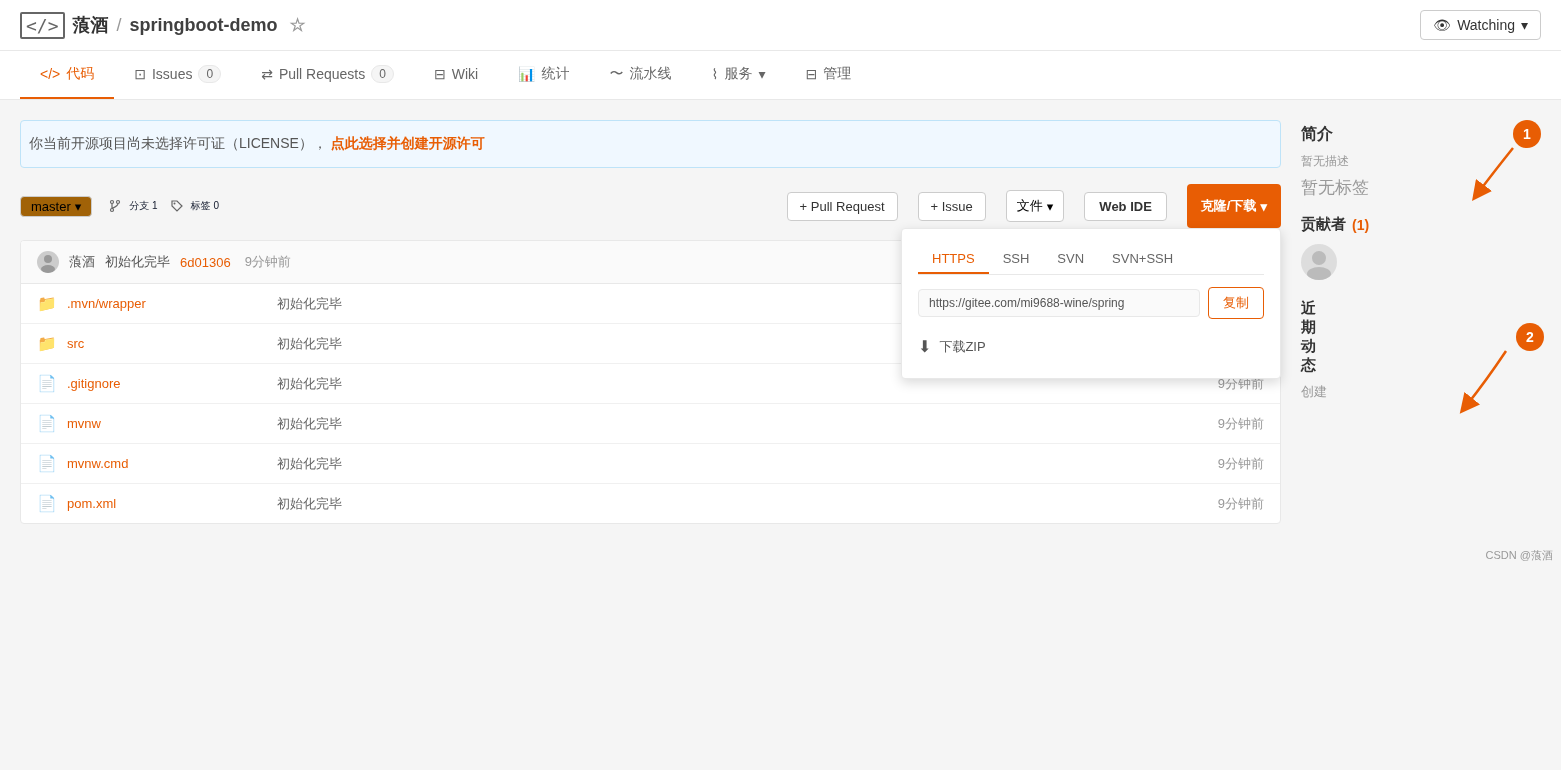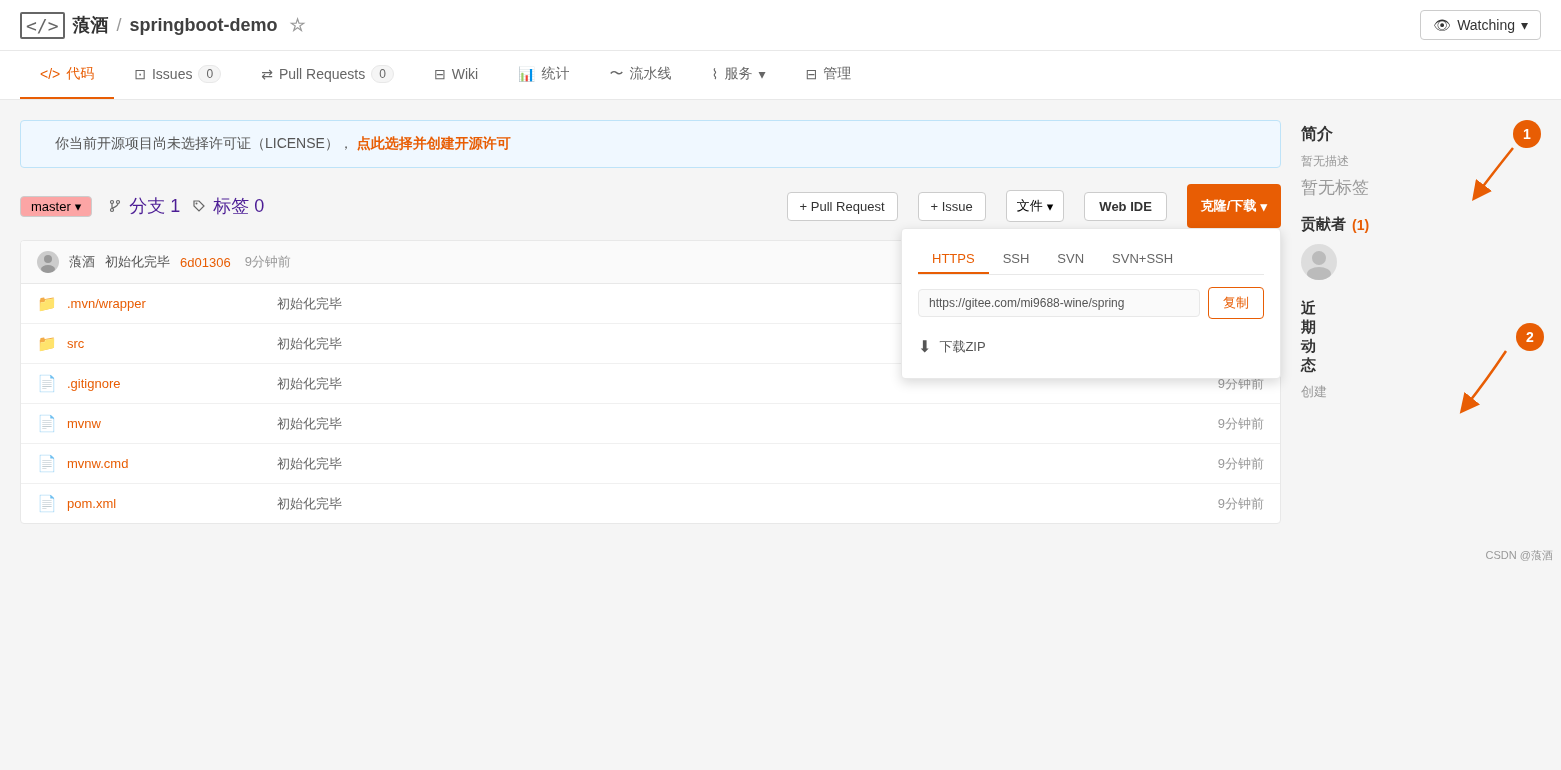--- a/index.html
+++ b/index.html
@@ -15,28 +15,28 @@
     .nav-tab { padding: 14px 20px; cursor: pointer; color: #666; display: flex; align-items: center; gap: 6px; border-bottom: 2px solid transparent; text-decoration: none; font-size: 14px; }
     .nav-tab.active { color: #e85d04; border-bottom-color: #e85d04; }
     .badge { background: #f5f5f5; border: 1px solid #e8e8e8; border-radius: 10px; padding: 1px 7px; font-size: 12px; color: #666; }
     
     
     .main { display: flex; padding: 20px; gap: 20px; max-width: 1561px; }
     .content-area { flex: 1; min-width: 0; }
     .sidebar { width: 240px; flex-shrink: 0; }
     
     
-    .license-notice { background: #f0f8ff; border: 1px solid #bee3f8; border-radius: 4px; padding: 14px 34px; margin-bottom: 16px; font-size: 14px; color: #555; }
+    .license-notice { background: #f0f8ff; border: 1px solid #bee3f8; border-radius: 4px; padding: 14px 8px; margin-bottom: 16px; font-size: 14px; color: #555; }
     .license-link { color: #e85d04; font-weight: bold; cursor: pointer; text-decoration: none; }
     
     
     .branch-bar { display: flex; align-items: center; justify-content: space-between; margin-bottom: 12px; flex-wrap: wrap; gap: 8px; }
     .branch-left { display: flex; align-items: center; gap: 16px; }
-    .branch-btn { border: 1px solid #ccc; background: #fca5a5; padding: 2px 10px; border-radius: 4px; cursor: pointer; display: flex; align-items: center; gap: 4px; font-size: 13px; }
-    .branch-info { display: flex; align-items: center; gap: 12px; color: #4c1d95; font-size: 18px; }
+    .branch-btn { border: 1px solid #ccc; background: #a16207; padding: 2px 10px; border-radius: 4px; cursor: pointer; display: flex; align-items: center; gap: 4px; font-size: 13px; }
+    .branch-info { display: flex; align-items: center; gap: 12px; color: #0f172a; font-size: 10px; }
     .branch-info span { display: flex; align-items: center; gap: 4px; }
     .branch-right { display: flex; align-items: center; gap: 20px; }
     .btn-outline { border: 1px solid #ccc; background: #fff; padding: 6px 12px; border-radius: 4px; cursor: pointer; font-size: 13px; color: #333; }
     .btn-primary { background: #e85d04; color: #fff; border: none; padding: 13px 14px; border-radius: 4px; cursor: pointer; font-size: 13px; font-weight: bold; display: flex; align-items: center; gap: 4px; }
     .web-ide-btn { border: 1px solid #ccc; background: #fff; padding: 6px 14px; border-radius: 4px; cursor: pointer; font-size: 13px; font-weight: bold; color: #333; }
     .file-btn { border: 1px solid #ccc; background: #fff; padding: 6px 10px; border-radius: 4px; cursor: pointer; font-size: 13px; display: flex; align-items: center; gap: 4px; }
     
     
     .file-table { background: #fff; border: 1px solid #e8e8e8; border-radius: 4px; overflow: hidden; }
     .file-table-header { background: #fafafa; padding: 10px 16px; border-bottom: 1px solid #e8e8e8; display: flex; align-items: center; gap: 10px; color: #555; font-size: 13px; }

